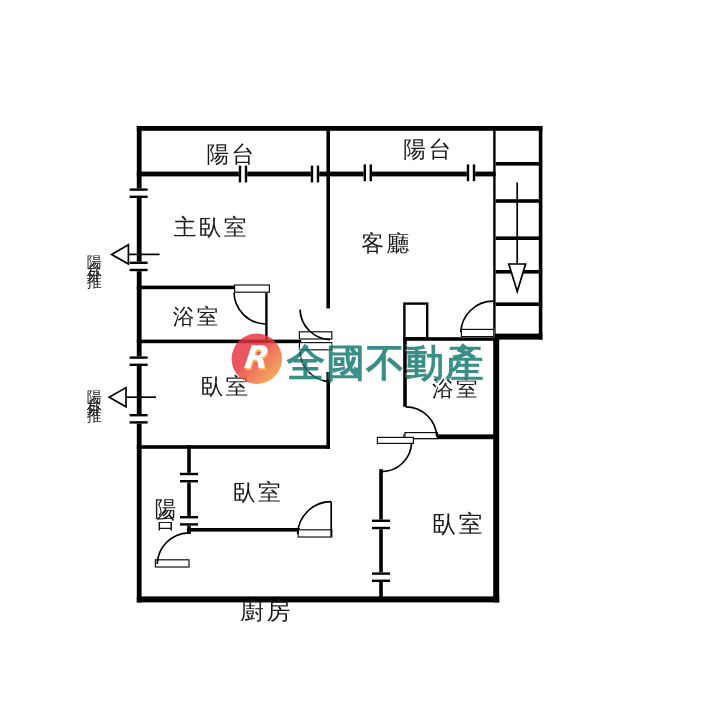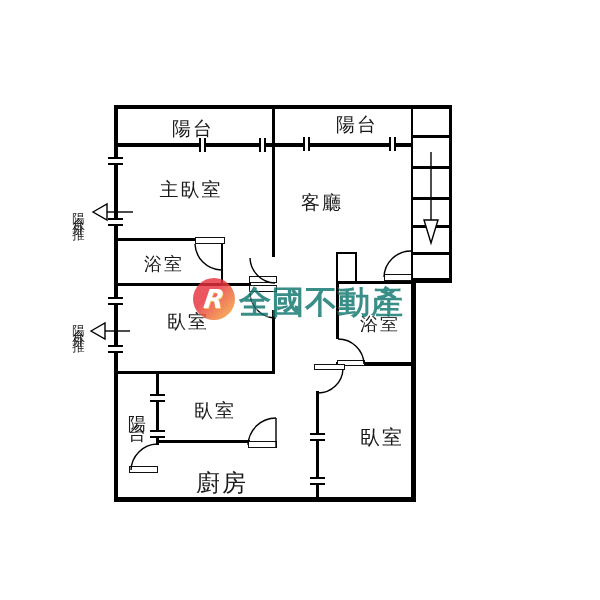--- a/index.html
+++ b/index.html
@@ -102,29 +102,29 @@
 
       <path d="M 107 212 L 133 212"></path>
       <polygon points="93,212 107,204 107,220" fill="#fff"></polygon>
       <path d="M 105 331 L 130 331"></path>
       <polygon points="91,331 105,323 105,339" fill="#fff"></polygon>
     </g>
   </svg>
 
   <div class="room-label" style="left:193px;top:129px">陽台</div>
   <div class="room-label" style="left:357px;top:125px">陽台</div>
-  <div class="room-label" style="left:191px;top:190px">主臥室</div>
+  <div class="room-label" style="left:176px;top:190px">主臥室</div>
   <div class="room-label" style="left:322px;top:203px">客廳</div>
   <div class="room-label" style="left:164px;top:264px;font-size:18px">浴室</div>
   <div class="room-label" style="left:188px;top:322px">臥室</div>
   <div class="room-label" style="left:380px;top:324px;font-size:18px">浴室</div>
   <div class="vtext" style="left:137px;top:410px;font-size:18px;letter-spacing:8px">陽台</div>
   <div class="room-label" style="left:215px;top:411px">臥室</div>
   <div class="room-label" style="left:382px;top:437px;font-size:20px">臥室</div>
-  <div class="room-label" style="left:222px;top:483px;font-size:24px">廚房</div>
+  <div class="room-label" style="left:222px;top:509px;font-size:20px">廚房</div>
 
   <div class="vtext anno" style="left:78px;top:213px">陽台外推</div>
   <div class="vtext anno" style="left:78px;top:325px">陽台外推</div>
 
   <div class="wm wm-logo">
     <span>R</span>
   </div>
   <div class="wm wm-brand">全國不動產</div>
 
 </div>

